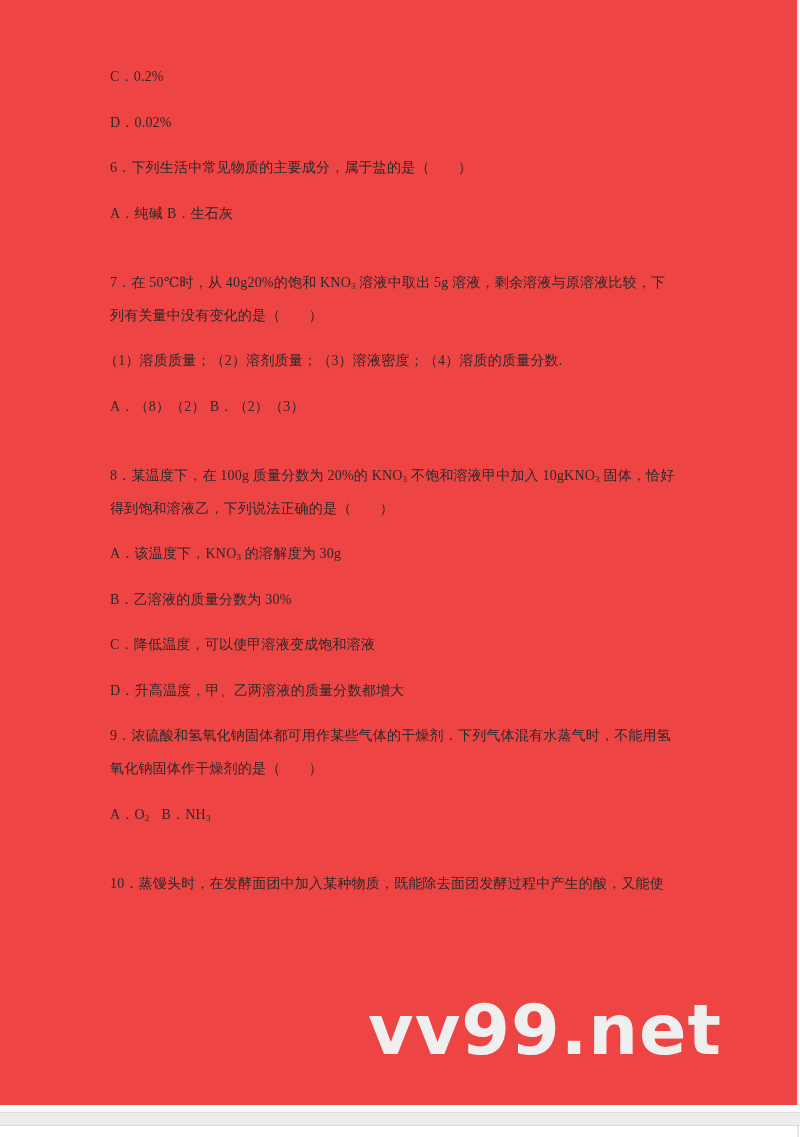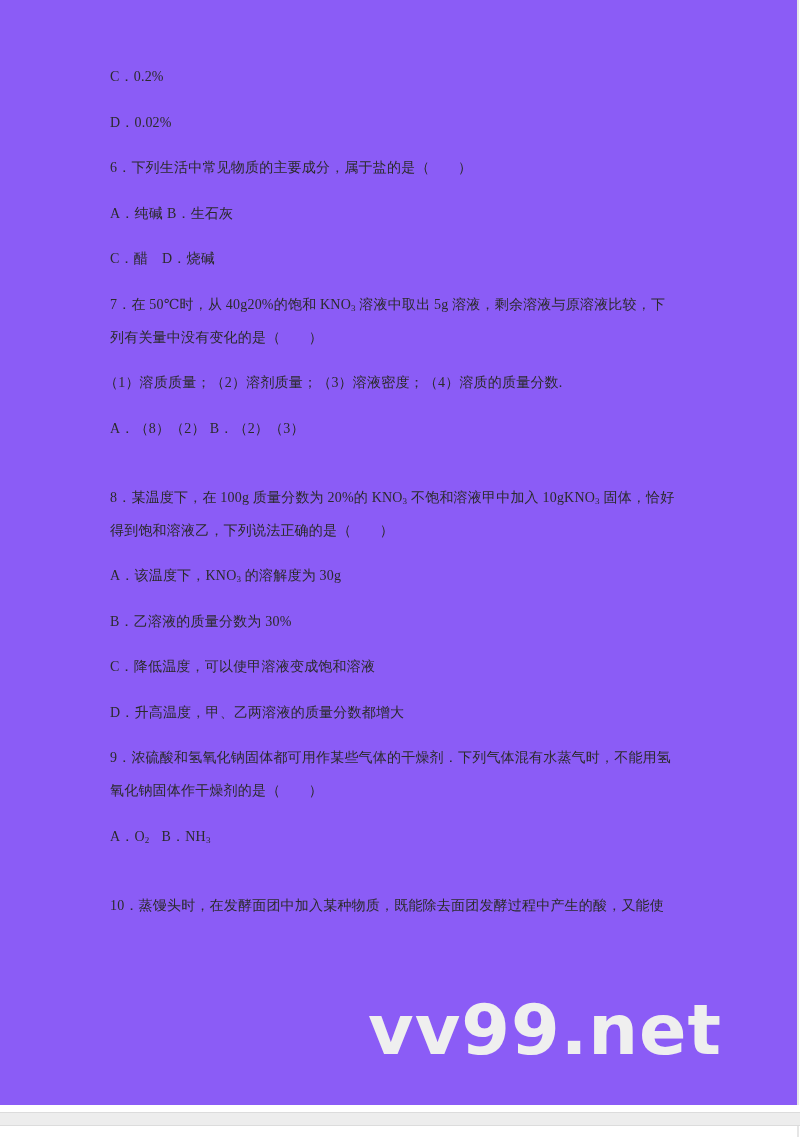--- a/index.html
+++ b/index.html
@@ -14,21 +14,21 @@
     overflow: hidden;
     font-family: "Liberation Serif", "DejaVu Serif", serif;
     color: #2b2b2b;
   }
   .page {
     position: absolute;
     left: 0;
     top: 0;
     width: 797px;
     height: 1105px;
-    background: #8b5cf6;
+    background: #ef4444;
     border-right: 2px solid #e6e6e6;
   }
   .content {
     position: absolute;
     left: 110px;
     top: 66px;
     width: 560px;
   }
   .line {
     font-size: 14px;
@@ -88,23 +88,20 @@
     <div class="gap"></div>
 
     <div class="line">
       <span>6．</span><span>下列生活中常见物质的主要成分，属于盐的是（　　）</span>
     </div>
     <div class="gap"></div>
     <div class="line">
       <span>A．</span><span>纯碱</span><span class="opt-second">B．</span><span>生石灰</span>
     </div>
     <div class="gap"></div>
-    <div class="line">
-      <span>C．</span><span>醋</span><span class="opt-second" style="margin-left:14px">D．</span><span>烧碱</span>
-    </div>
     <div class="gap"></div>
 
     <div class="line">
       <span>7．</span><span>在 50℃时，从 40g20%的饱和 KNO</span><sub>3</sub><span> 溶液中取出 5g 溶液，剩余溶液与原溶液比较，下</span>
     </div>
     <div class="gap-small"></div>
     <div class="line">
       <span>列有关量中没有变化的是（　　）</span>
     </div>
     <div class="gap"></div>

